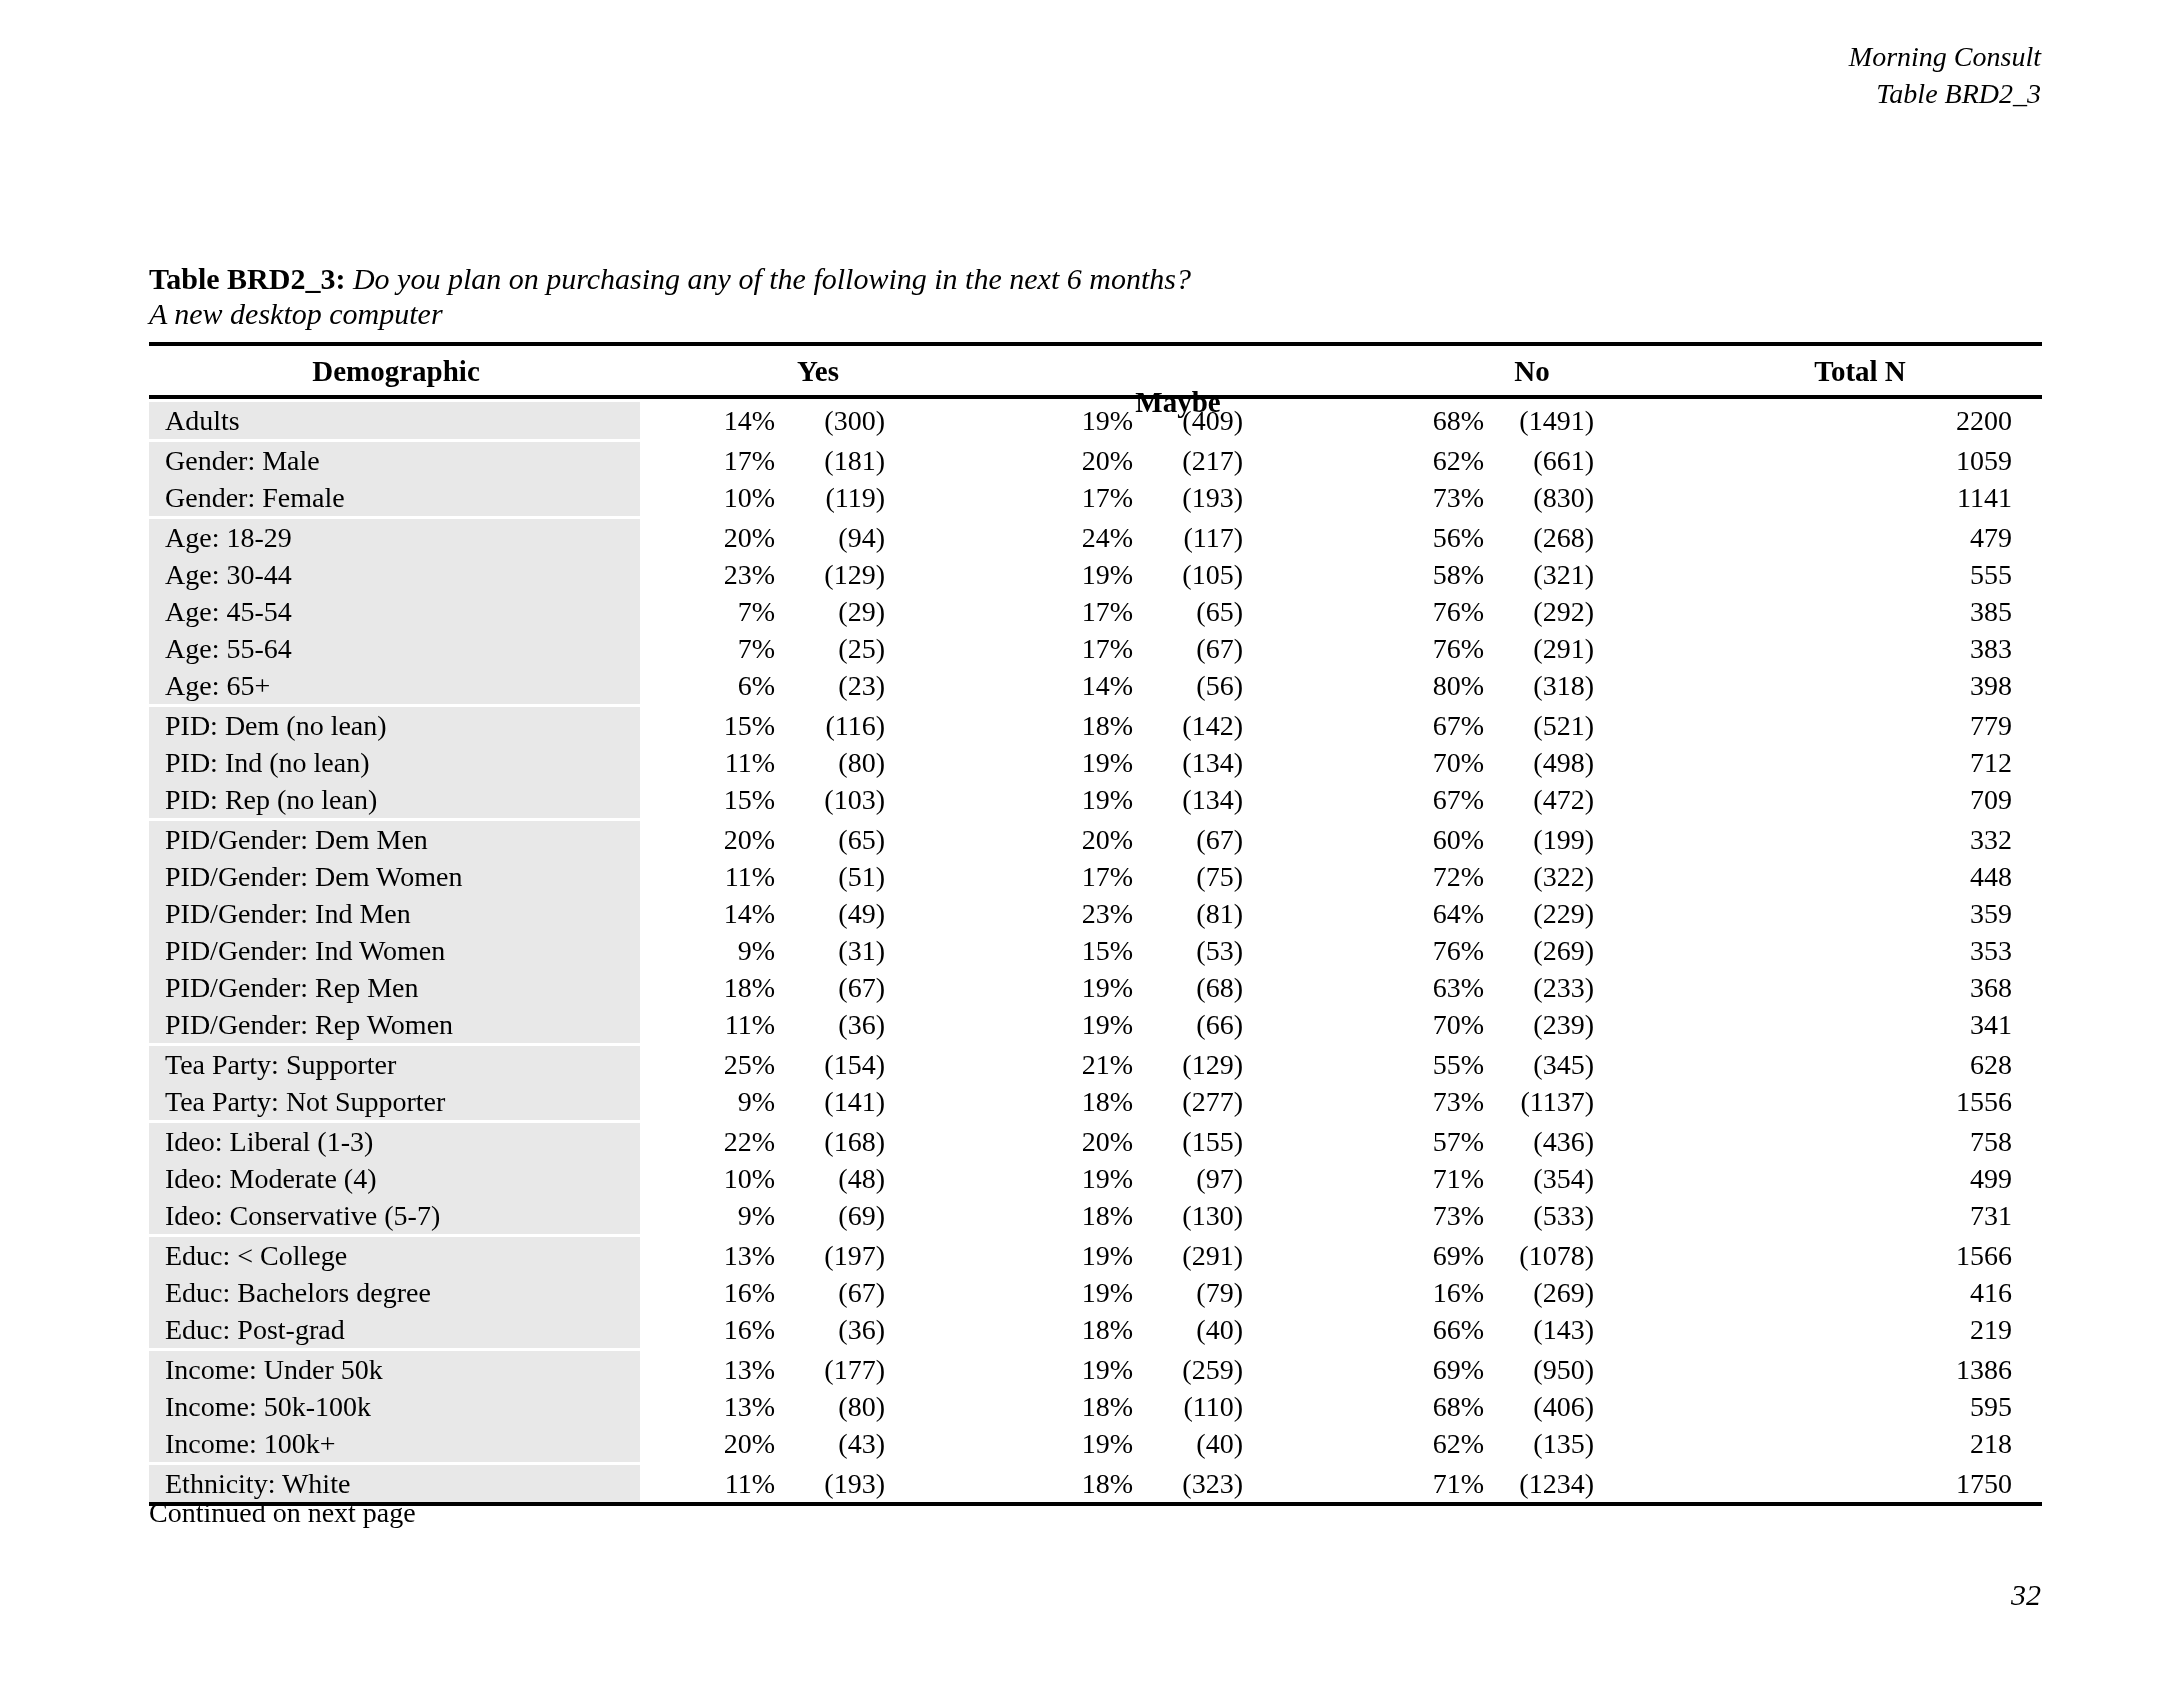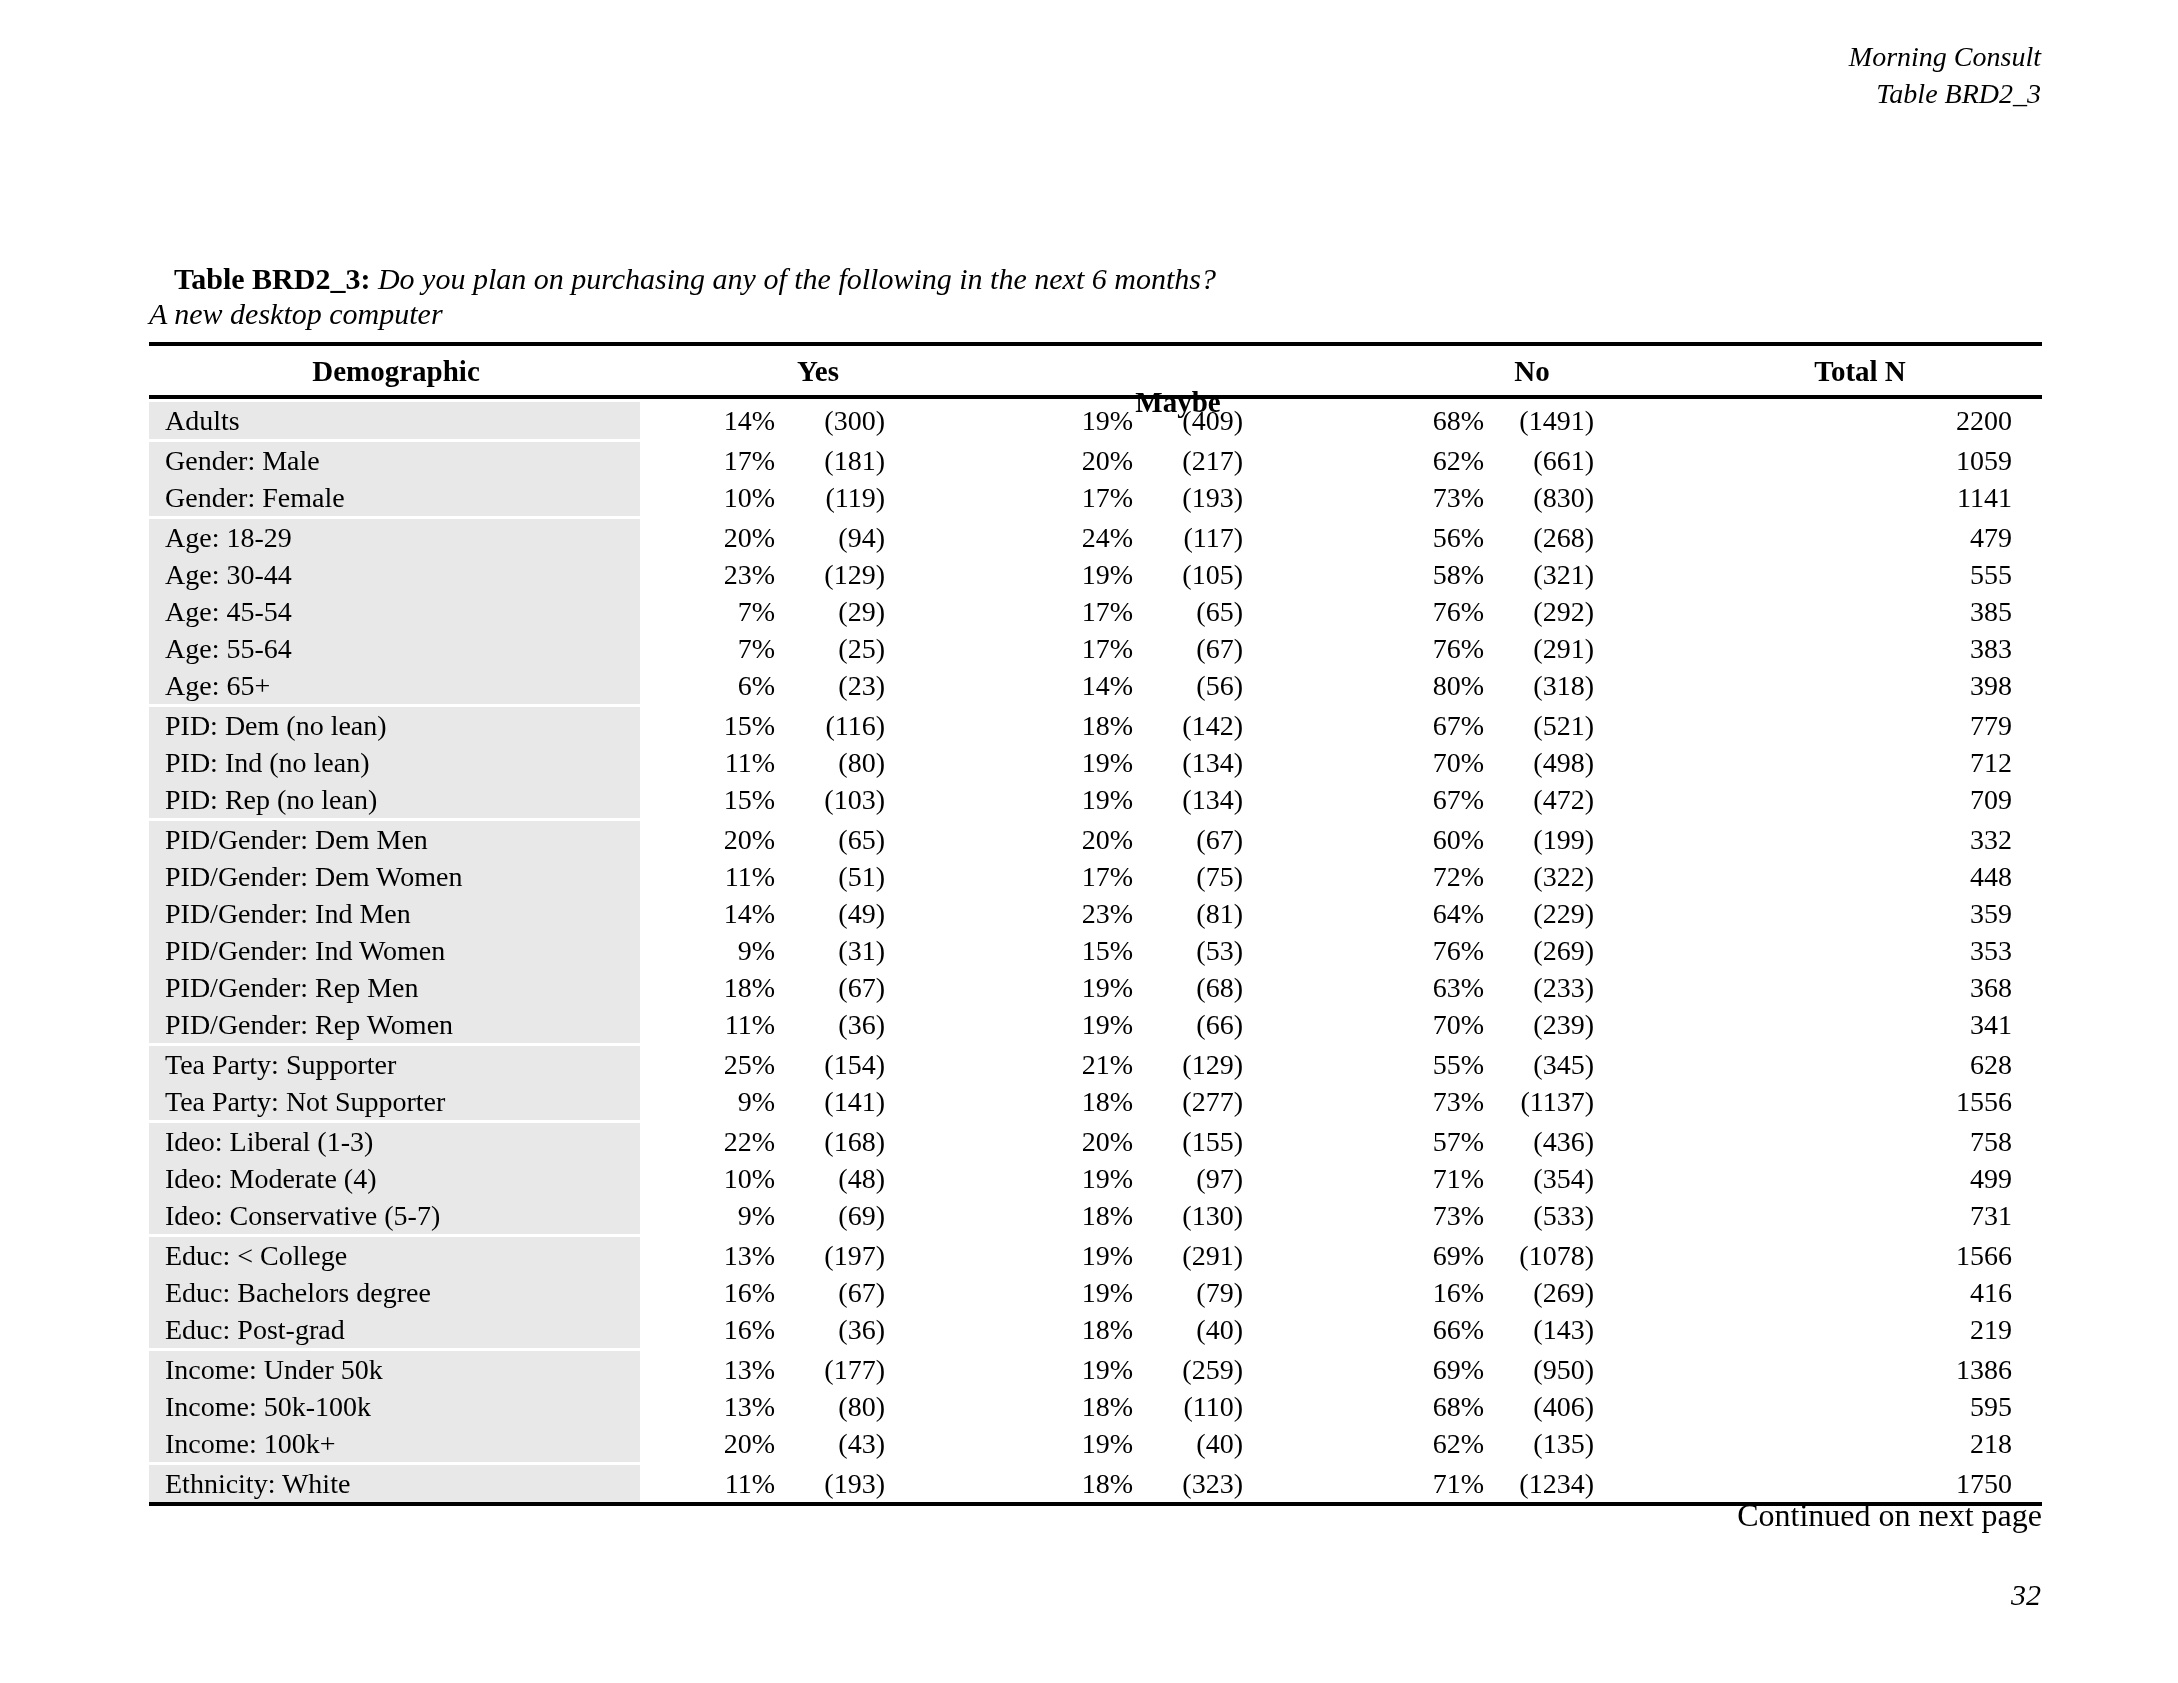--- a/index.html
+++ b/index.html
@@ -7,21 +7,21 @@
     position:relative; width:2178px; height:1683px; background:#ffffff;
     font-family:"Liberation Serif", serif; color:#000000; overflow:hidden;
   }
   
   .doc-header {
     position:absolute; top:38px; right:137px; text-align:right;
     font-style:italic; font-size:28px; line-height:37px; white-space:nowrap;
   }
   
   .title-block { position:absolute; left:149px; top:261px; width:1893px; font-size:30px; line-height:35px; }
-  .title-label { font-weight:bold;margin-left:25px; }
+  .title-label { font-weight:bold; }
   .title-question { font-style:italic; }
   .title-line2 { font-style:italic; }
   
   .table { position:absolute; left:149px; top:342px; width:1893px; }
   .rule { height:4px; background:#000; }
   .thead { position:relative; height:49px; font-weight:bold; font-size:29px; }
   .th { position:absolute; top:50%; transform:translate(-50%,-50%); white-space:nowrap;text-align:right; }
   .th-demo   { left:247px; }
   .th-yes    { left:669px; }
   .th-maybe  { left:1029px;margin-top:31px; }
@@ -33,21 +33,21 @@
   .c-demo { width:475px; padding-left:16px; background:#e8e8e8; box-sizing:content-box; }
   .c-num { text-align:right; }
   .c-yes-pct   { width:135px; }
   .c-yes-n     { width:110px; }
   .c-maybe-pct { width:248px; }
   .c-maybe-n   { width:110px; }
   .c-no-pct    { width:241px; }
   .c-no-n      { width:110px; }
   .c-total     { width:418px; }
   
-  .continued { position:absolute; top:1497px; left:149px; width:1893px; text-align:right; font-size:32px; }
+  .continued { position:absolute; top:1497px; left:149px; width:1893px; text-align:left; font-size:28px; }
   .page-number { position:absolute; top:1578px; right:137px; font-style:italic; font-size:30px; }
 </style>
 </head>
 <body>
 
 <div class="page">
 
   <div class="doc-header">
     <div>Morning Consult</div>
     <div>Table BRD2_3</div>

